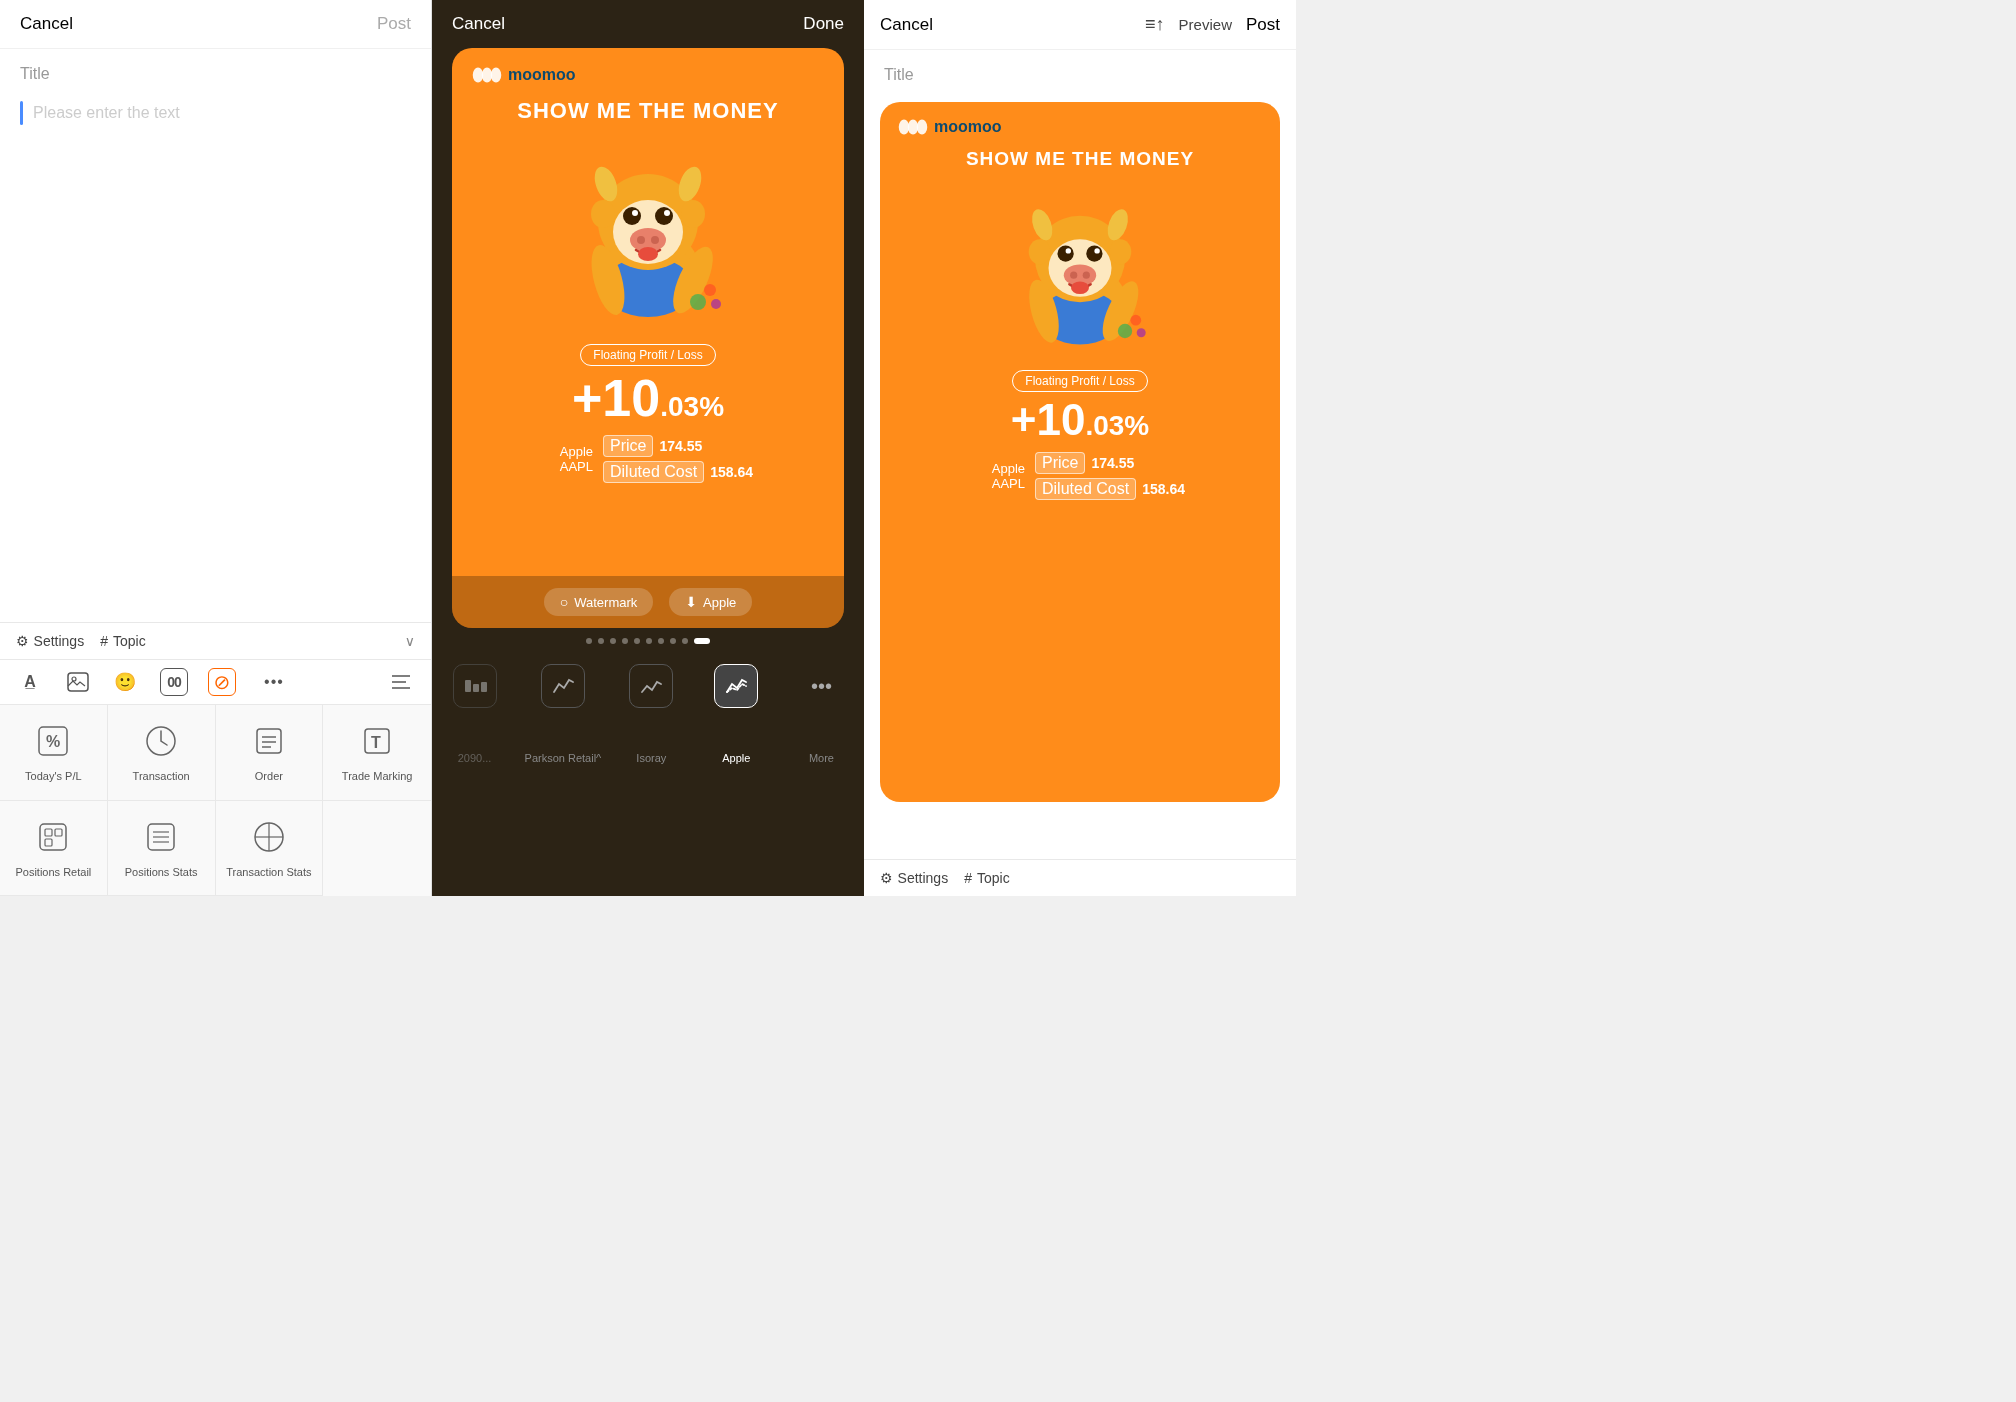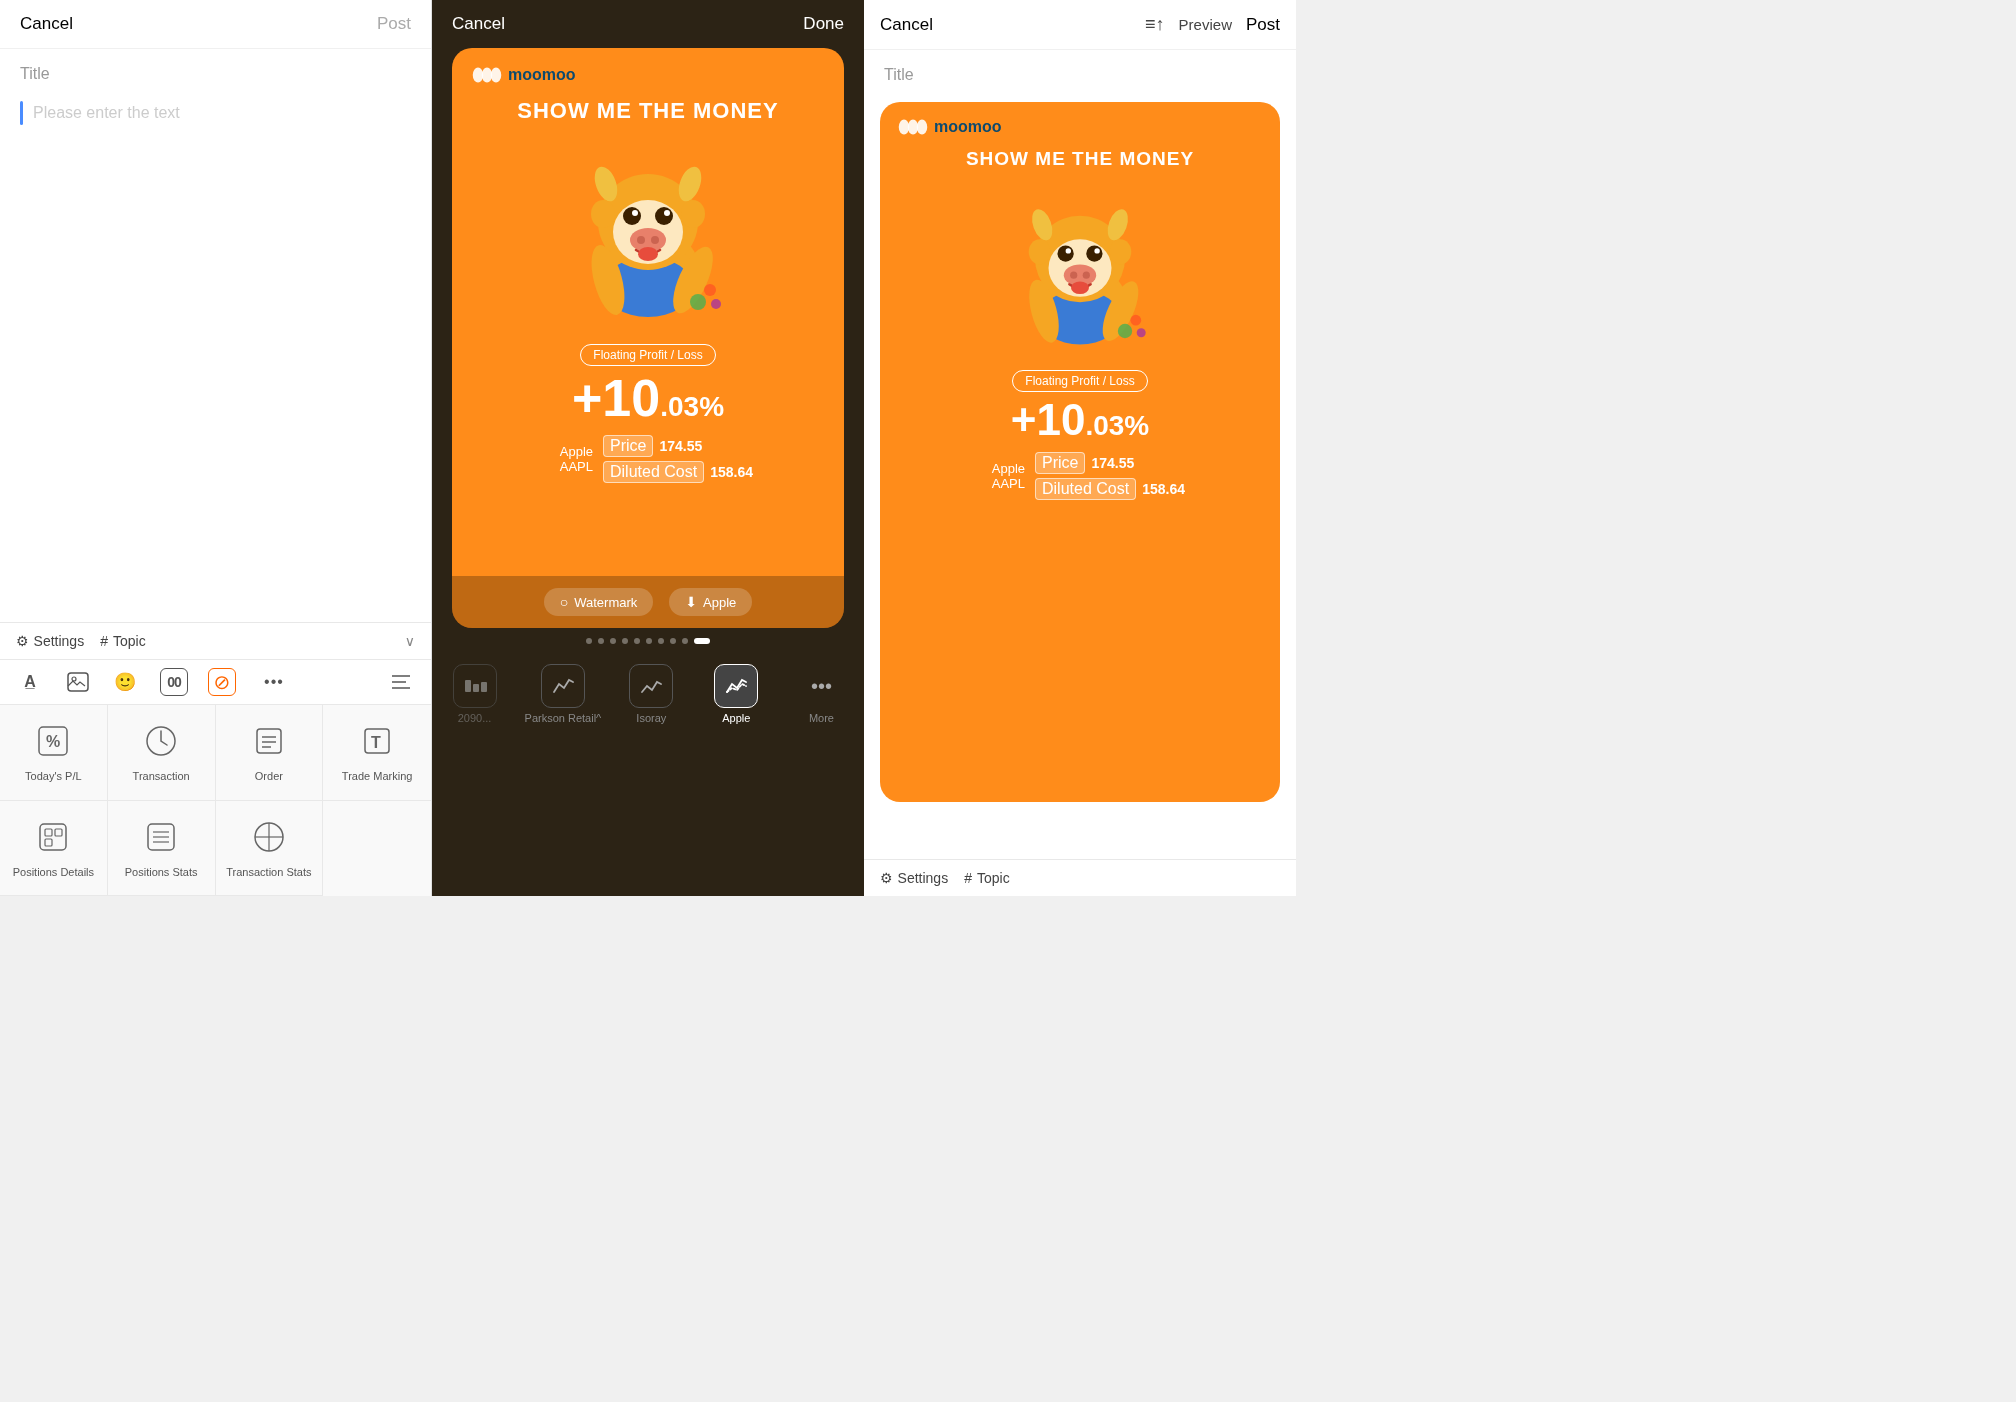--- a/index.html
+++ b/index.html
@@ -351,20 +351,21 @@
       color: #aaa;
     }
     .stock-selector-icon.active-stock {
       background: #444;
       border-color: #fff;
       color: #fff;
     }
     .stock-selector-label {
       font-size: 11px;
       color: #888;
+      margin-top: 40px;
     }
     .stock-selector-label.active-stock-label {
       color: #fff;
     }
     .stock-selector-item.partial {
       opacity: 0.6;
     }
 
     
     .panel-right {
@@ -559,21 +560,21 @@
       </div>
       <div class="card-item">
         <div class="card-icon">
           <svg width="36" height="36" viewBox="0 0 36 36" fill="none">
             <rect x="5" y="5" width="26" height="26" rx="4" stroke="#666" stroke-width="1.5" fill="none"></rect>
             <rect x="10" y="10" width="7" height="7" rx="1" stroke="#666" stroke-width="1.2" fill="none"></rect>
             <rect x="10" y="20" width="7" height="7" rx="1" stroke="#666" stroke-width="1.2" fill="none"></rect>
             <rect x="20" y="10" width="7" height="7" rx="1" stroke="#666" stroke-width="1.2" fill="none"></rect>
           </svg>
         </div>
-        <div class="card-label">Positions Details</div>
+        <div class="card-label">Positions Retail</div>
       </div>
       <div class="card-item">
         <div class="card-icon">
           <svg width="36" height="36" viewBox="0 0 36 36" fill="none">
             <rect x="5" y="5" width="26" height="26" rx="4" stroke="#666" stroke-width="1.5" fill="none"></rect>
             <line x1="10" y1="13" x2="26" y2="13" stroke="#666" stroke-width="1.2"></line>
             <line x1="10" y1="18" x2="26" y2="18" stroke="#666" stroke-width="1.2"></line>
             <line x1="10" y1="23" x2="26" y2="23" stroke="#666" stroke-width="1.2"></line>
           </svg>
         </div>

